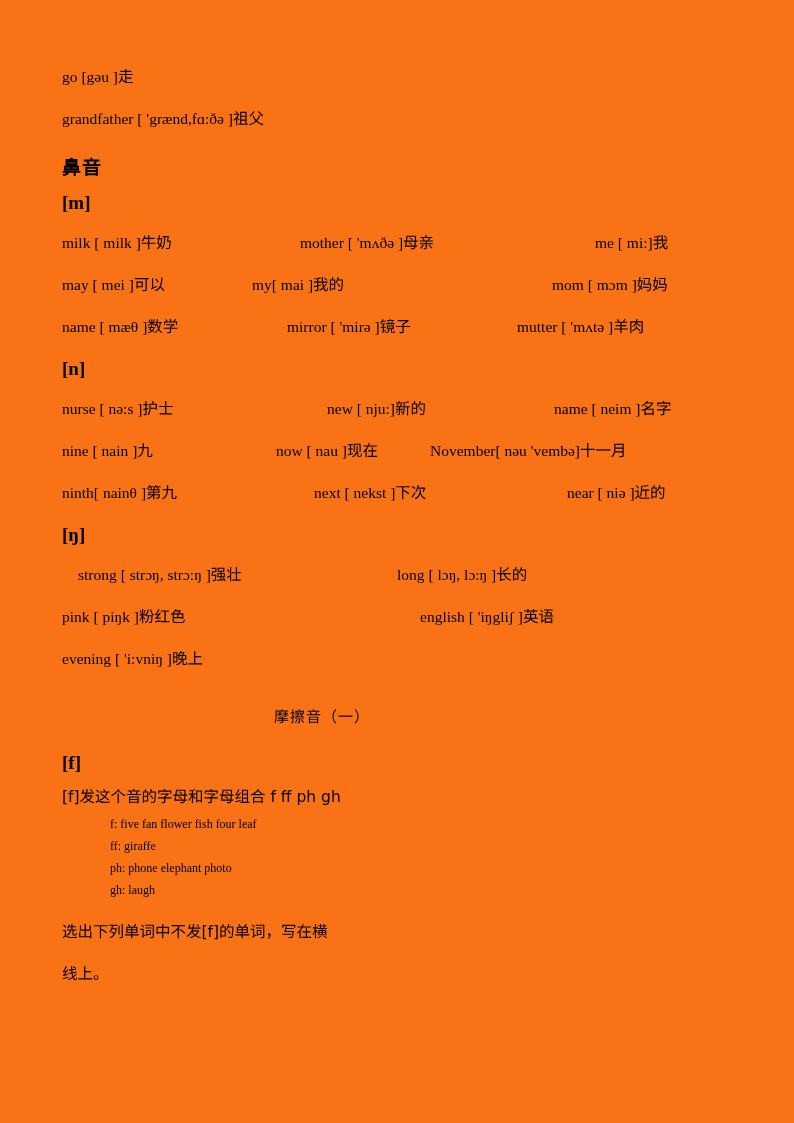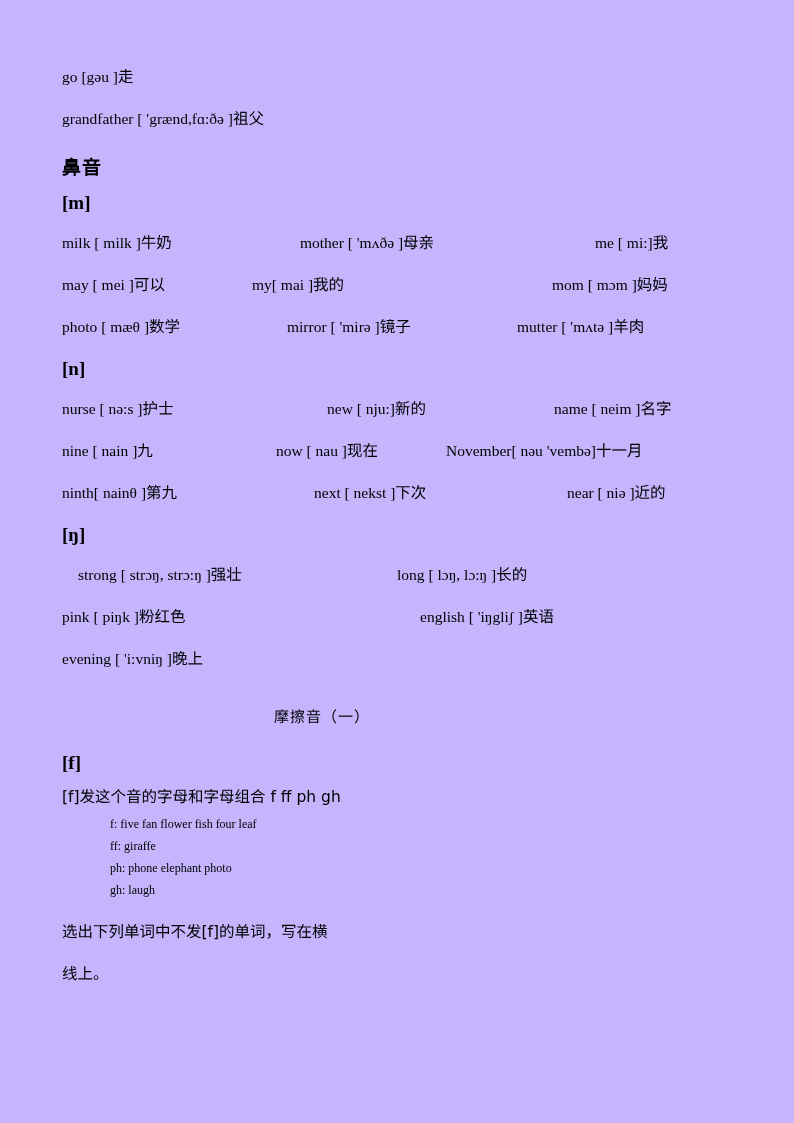--- a/index.html
+++ b/index.html
@@ -10,21 +10,21 @@
   }
   body {
     font-family: "Liberation Serif", "DejaVu Serif", serif;
     color: #000000;
   }
   .page {
     position: relative;
     width: 794px;
     height: 1123px;
     margin: 0 auto;
-    background: #c4b5fd;
+    background: #f97316;
     overflow: hidden;
     box-sizing: border-box;
   }
   .content {
     position: absolute;
     left: 62px;
     top: 56px;
     width: 660px;
   }
 
@@ -109,35 +109,35 @@
       <span class="cell" style="left:0px;">milk [ milk ]牛奶</span>
       <span class="cell" style="left:238px;">mother [ 'mʌðə ]母亲</span>
       <span class="cell" style="left:533px;">me [ mi:]我</span>
     </div>
     <div class="entry-row">
       <span class="cell" style="left:0px;">may [ mei ]可以</span>
       <span class="cell" style="left:190px;">my[ mai ]我的</span>
       <span class="cell" style="left:490px;">mom [ mɔm ]妈妈</span>
     </div>
     <div class="entry-row">
-      <span class="cell" style="left:0px;">photo [ mæθ ]数学</span>
+      <span class="cell" style="left:0px;">name [ mæθ ]数学</span>
       <span class="cell" style="left:225px;">mirror [ 'mirə ]镜子</span>
       <span class="cell" style="left:455px;">mutter [ 'mʌtə ]羊肉</span>
     </div>
 
     <div class="heading-ipa">[n]</div>
     <div class="entry-row">
       <span class="cell" style="left:265px;">new [ nju:]新的</span>
       <span class="cell" style="left:0px;">nurse [ nə:s ]护士</span>
       <span class="cell" style="left:492px;">name [ neim ]名字</span>
     </div>
     <div class="entry-row">
       <span class="cell" style="left:0px;">nine [ nain ]九</span>
       <span class="cell" style="left:214px;">now [ nau ]现在</span>
-      <span class="cell" style="left:384px;">November[ nəu 'vembə]十一月</span>
+      <span class="cell" style="left:368px;">November[ nəu 'vembə]十一月</span>
     </div>
     <div class="entry-row">
       <span class="cell" style="left:0px;">ninth[ nainθ ]第九</span>
       <span class="cell" style="left:252px;">next [ nekst ]下次</span>
       <span class="cell" style="left:505px;">near [ niə ]近的</span>
     </div>
 
     <div class="heading-ipa">[ŋ]</div>
     <div class="entry-row">
       <span class="cell" style="left:16px;">strong [ strɔŋ, strɔ:ŋ ]强壮</span>

